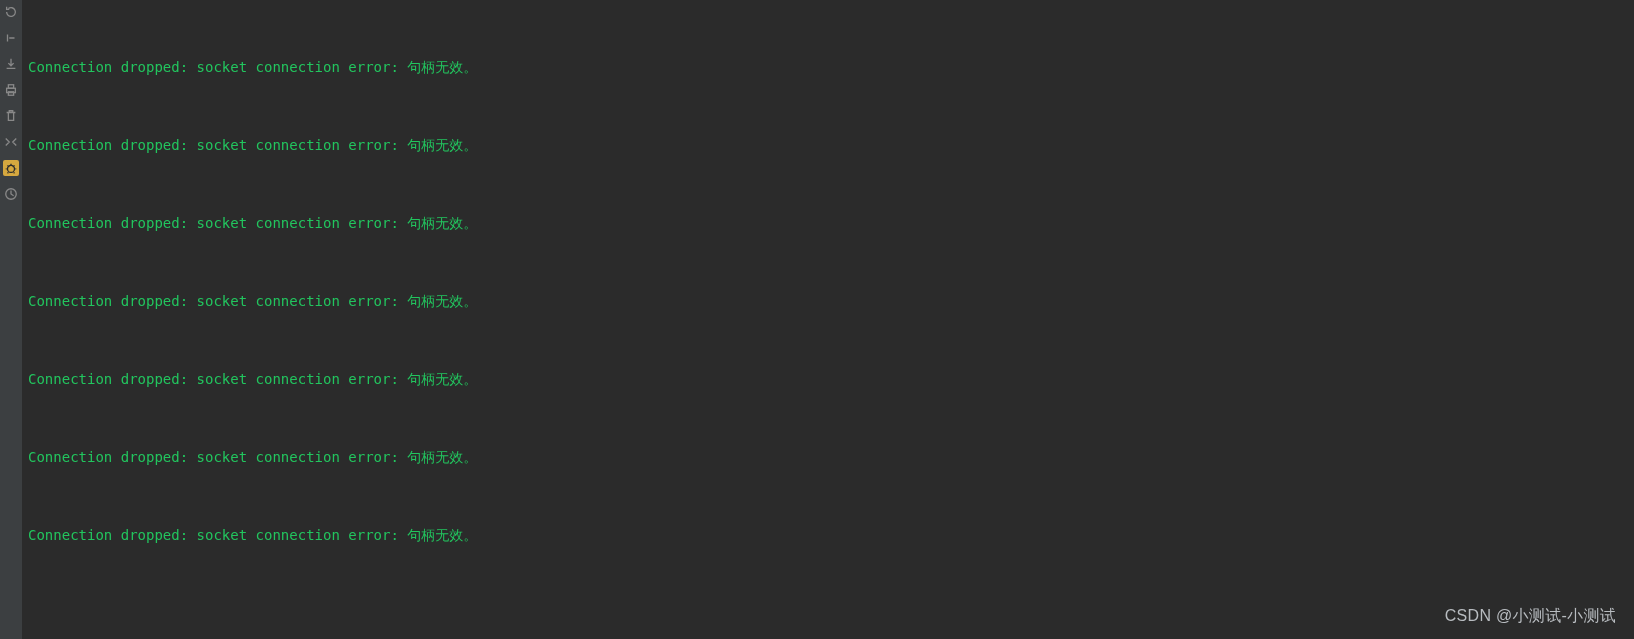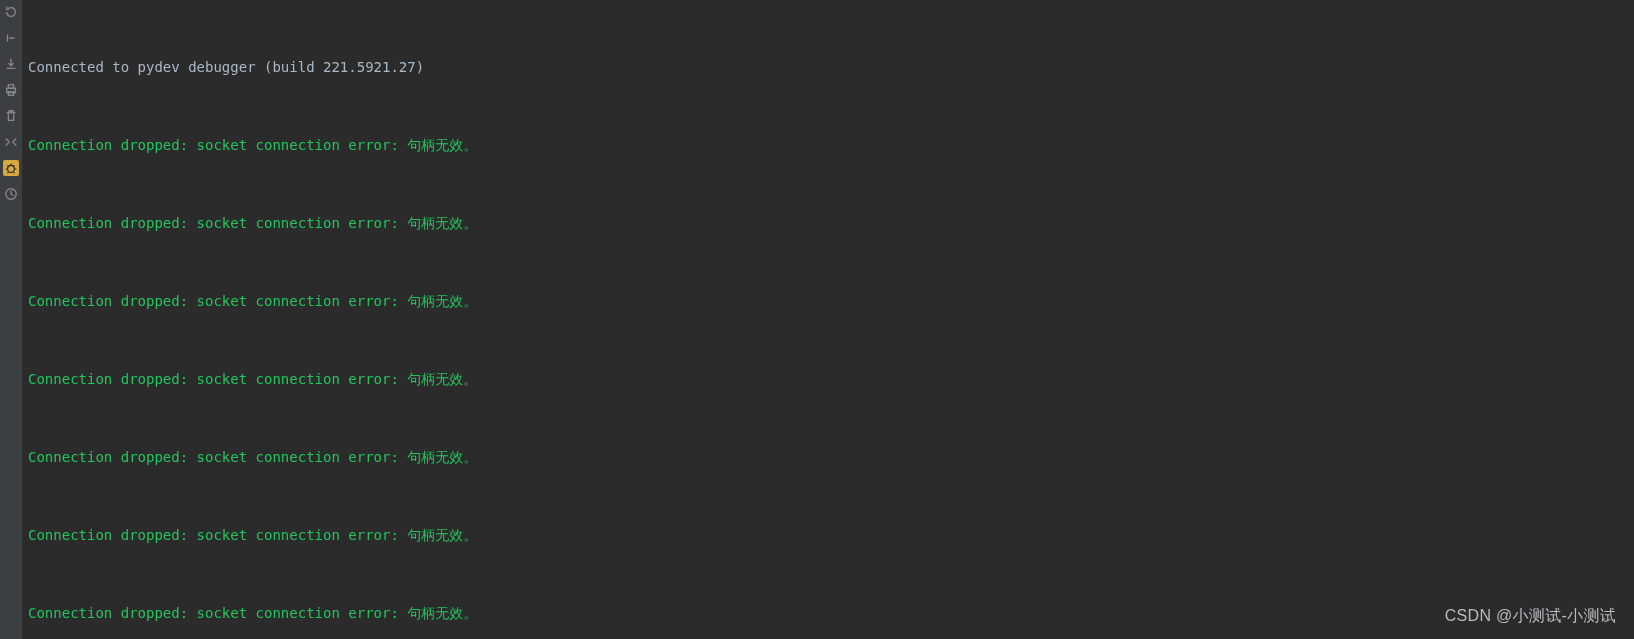--- a/index.html
+++ b/index.html
@@ -69,21 +69,20 @@
     </div>
     <div class="icn" title="clock">
       <svg viewBox="0 0 16 16">
           <circle cx="8" cy="8" r="6"></circle>
           <path d="M8 4v4l3 2"></path>
         </svg>
     </div>
   </div>
 
   <div class="console">
-    <span class="ln c-gray">Connected to pydev debugger (build 221.5921.27)</span>
     <span class="ln c-red">Connection dropped: socket connection error: 句柄无效。</span>
     <span class="ln c-red">Connection dropped: socket connection error: 句柄无效。</span>
     <span class="ln c-red">Connection dropped: socket connection error: 句柄无效。</span>
     <span class="ln c-red">Connection dropped: socket connection error: 句柄无效。</span>
     <span class="ln c-red">Connection dropped: socket connection error: 句柄无效。</span>
     <span class="ln c-red">Connection dropped: socket connection error: 句柄无效。</span>
     <span class="ln c-red">Connection dropped: socket connection error: 句柄无效。</span>
     
     
     

